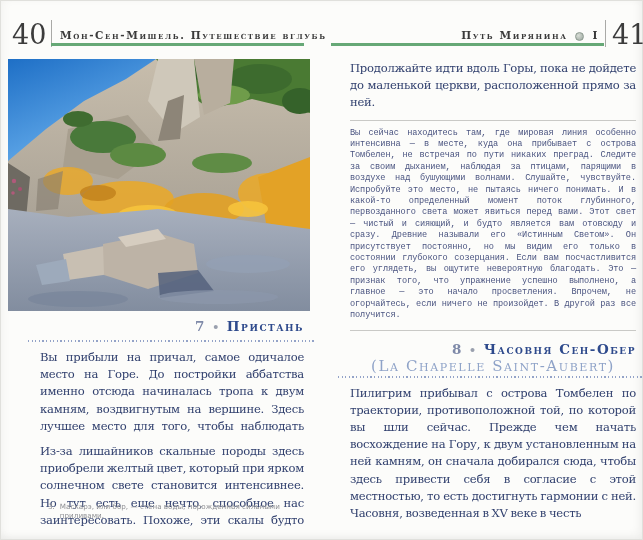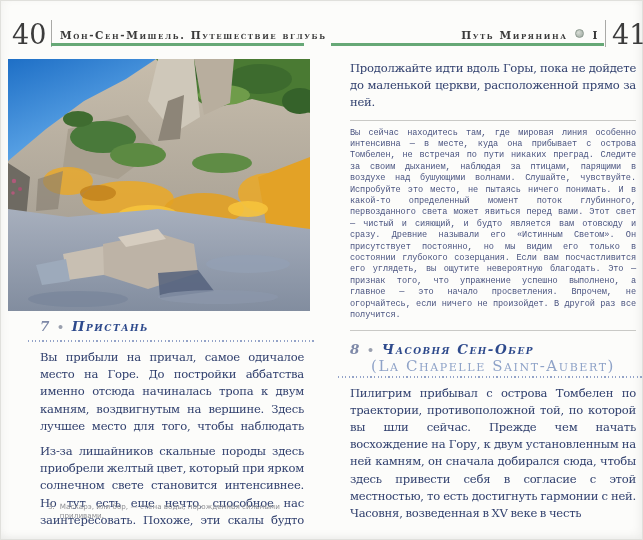--- a/index.html
+++ b/index.html
@@ -20,36 +20,36 @@
   .hdr-left .vline{left:39px;}
   .hdr-right .vline{left:274px;}
   .grule{position:absolute;top:23px;height:3px;background:#66a876;}
   .hdr-left .grule{left:39px;right:0;}
   .hdr-right .grule{left:0;width:273px;}
   .htitle{
     position:absolute;top:9px;white-space:nowrap;
     font-variant:small-caps;font-weight:bold;font-size:10.5px;letter-spacing:1.6px;color:#3a3a3a;
   }
   .hdr-left .htitle{left:48px;}
-  .hdr-right .htitle{right:36px;display:flex;align-items:flex-start;gap:8px;}
+  .hdr-right .htitle{right:36px;display:flex;align-items:flex-end;gap:8px;}
   .medallion{display:inline-block;width:7px;height:7px;border-radius:50%;
     background:radial-gradient(circle at 35% 35%,#d8ddd6,#9aa69d);border:1px solid #8d9a90;}
   
   .photo{position:absolute;left:8px;top:59px;width:302px;height:252px;overflow:hidden;}
   .photo svg{display:block;width:100%;height:100%;}
   
   .serif-p{
     font-size:11.6px;line-height:17.2px;text-align:justify;color:#31406e;
     letter-spacing:-0.25px;word-spacing:-0.6px;margin:0;
   }
   .clamp{max-height:87px;overflow:hidden;}
   .left-content{position:absolute;left:40px;top:318px;width:264px;}
   .right-content{position:absolute;left:350px;top:53px;width:286px;}
-  .sec-head{text-align:left;font-size:13.5px;font-weight:bold;font-variant:small-caps;
-    letter-spacing:1.5px;color:#2e4a8c;line-height:17px;font-style:italic;}
+  .sec-head{text-align:right;font-size:13.5px;font-weight:bold;font-variant:small-caps;
+    letter-spacing:1.5px;color:#2e4a8c;line-height:17px;}
   .sec-num{color:#7e89a8;}
   .sec-bullet{color:#9aa0ae;font-size:11px;}
   .sec-sub{text-align:center;font-variant:small-caps;font-size:15px;letter-spacing:1.6px;
     color:#8fa3c8;line-height:12px;margin-top:1px;}
   .dotted{height:2px;margin:4px -12px 0 -12px;
     background:repeating-linear-gradient(90deg,#93a3c8 0 1.2px,transparent 1.2px 3.6px);}
   .rule{height:1px;background:#c9c9c6;margin:8px 0 7px 0;}
   .p-gap{margin-top:7px;}
   
   .ex-title{font-family:"DejaVu Sans","Liberation Sans",sans-serif;font-weight:bold;

